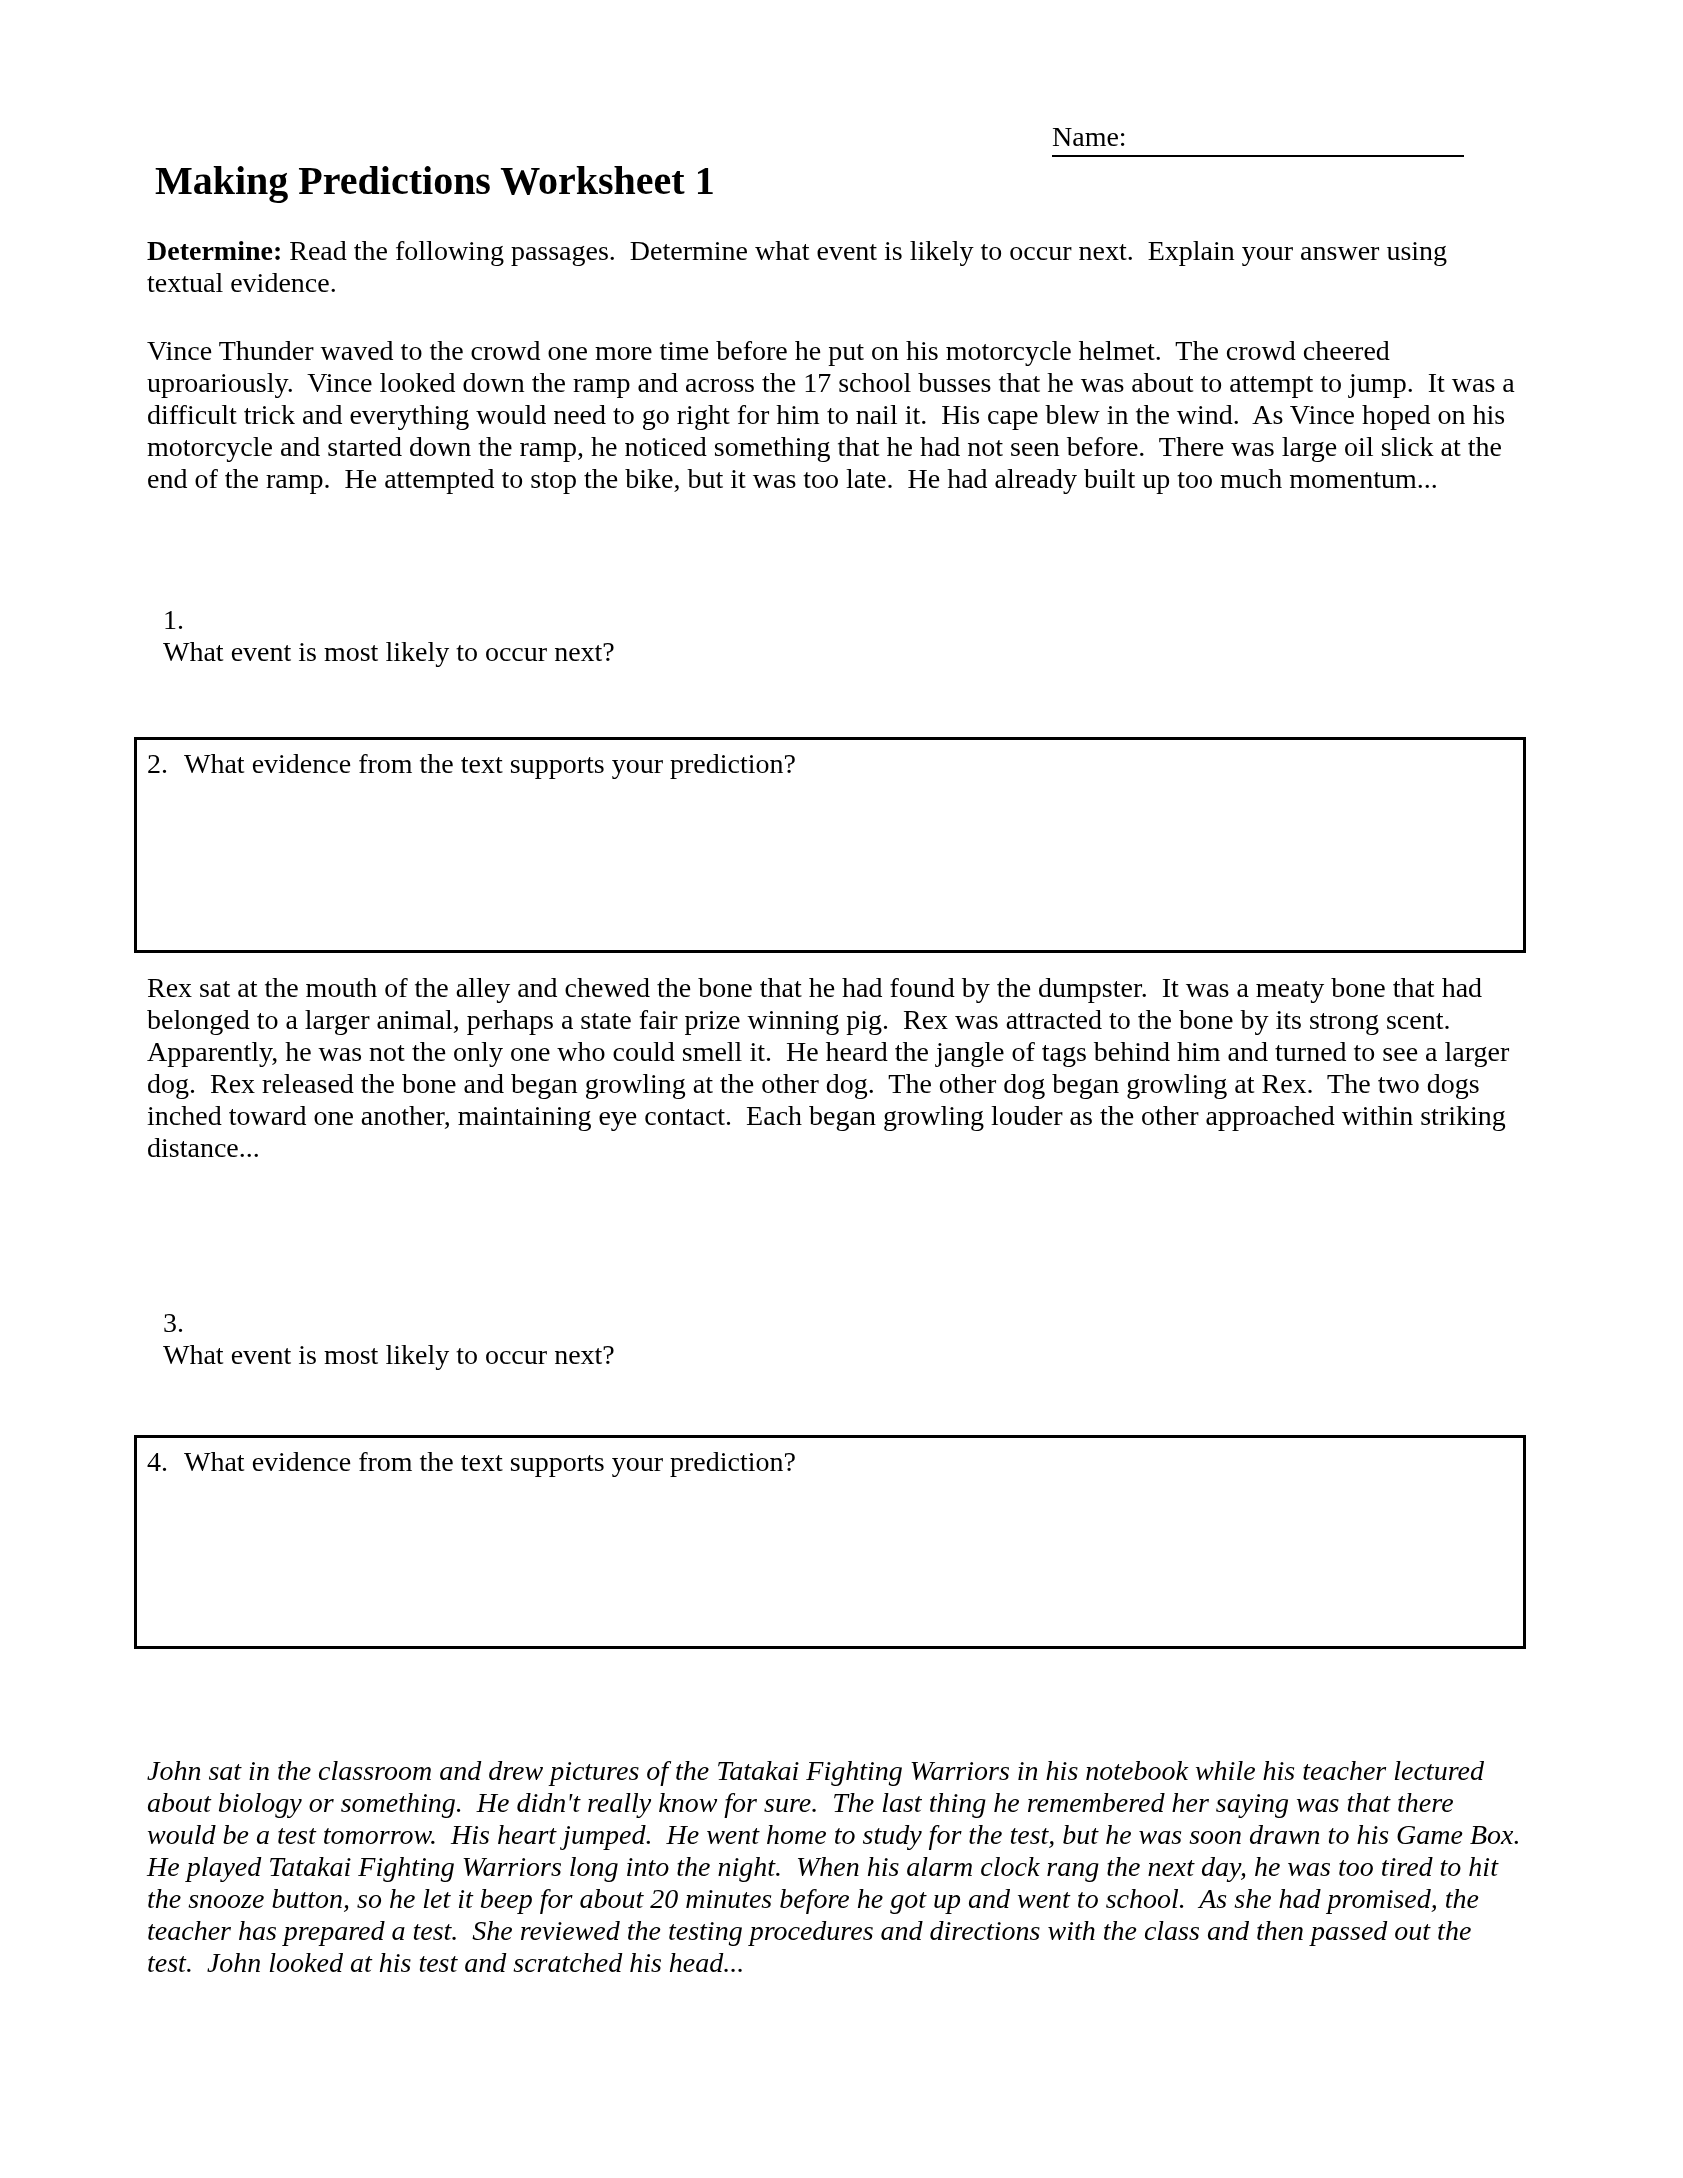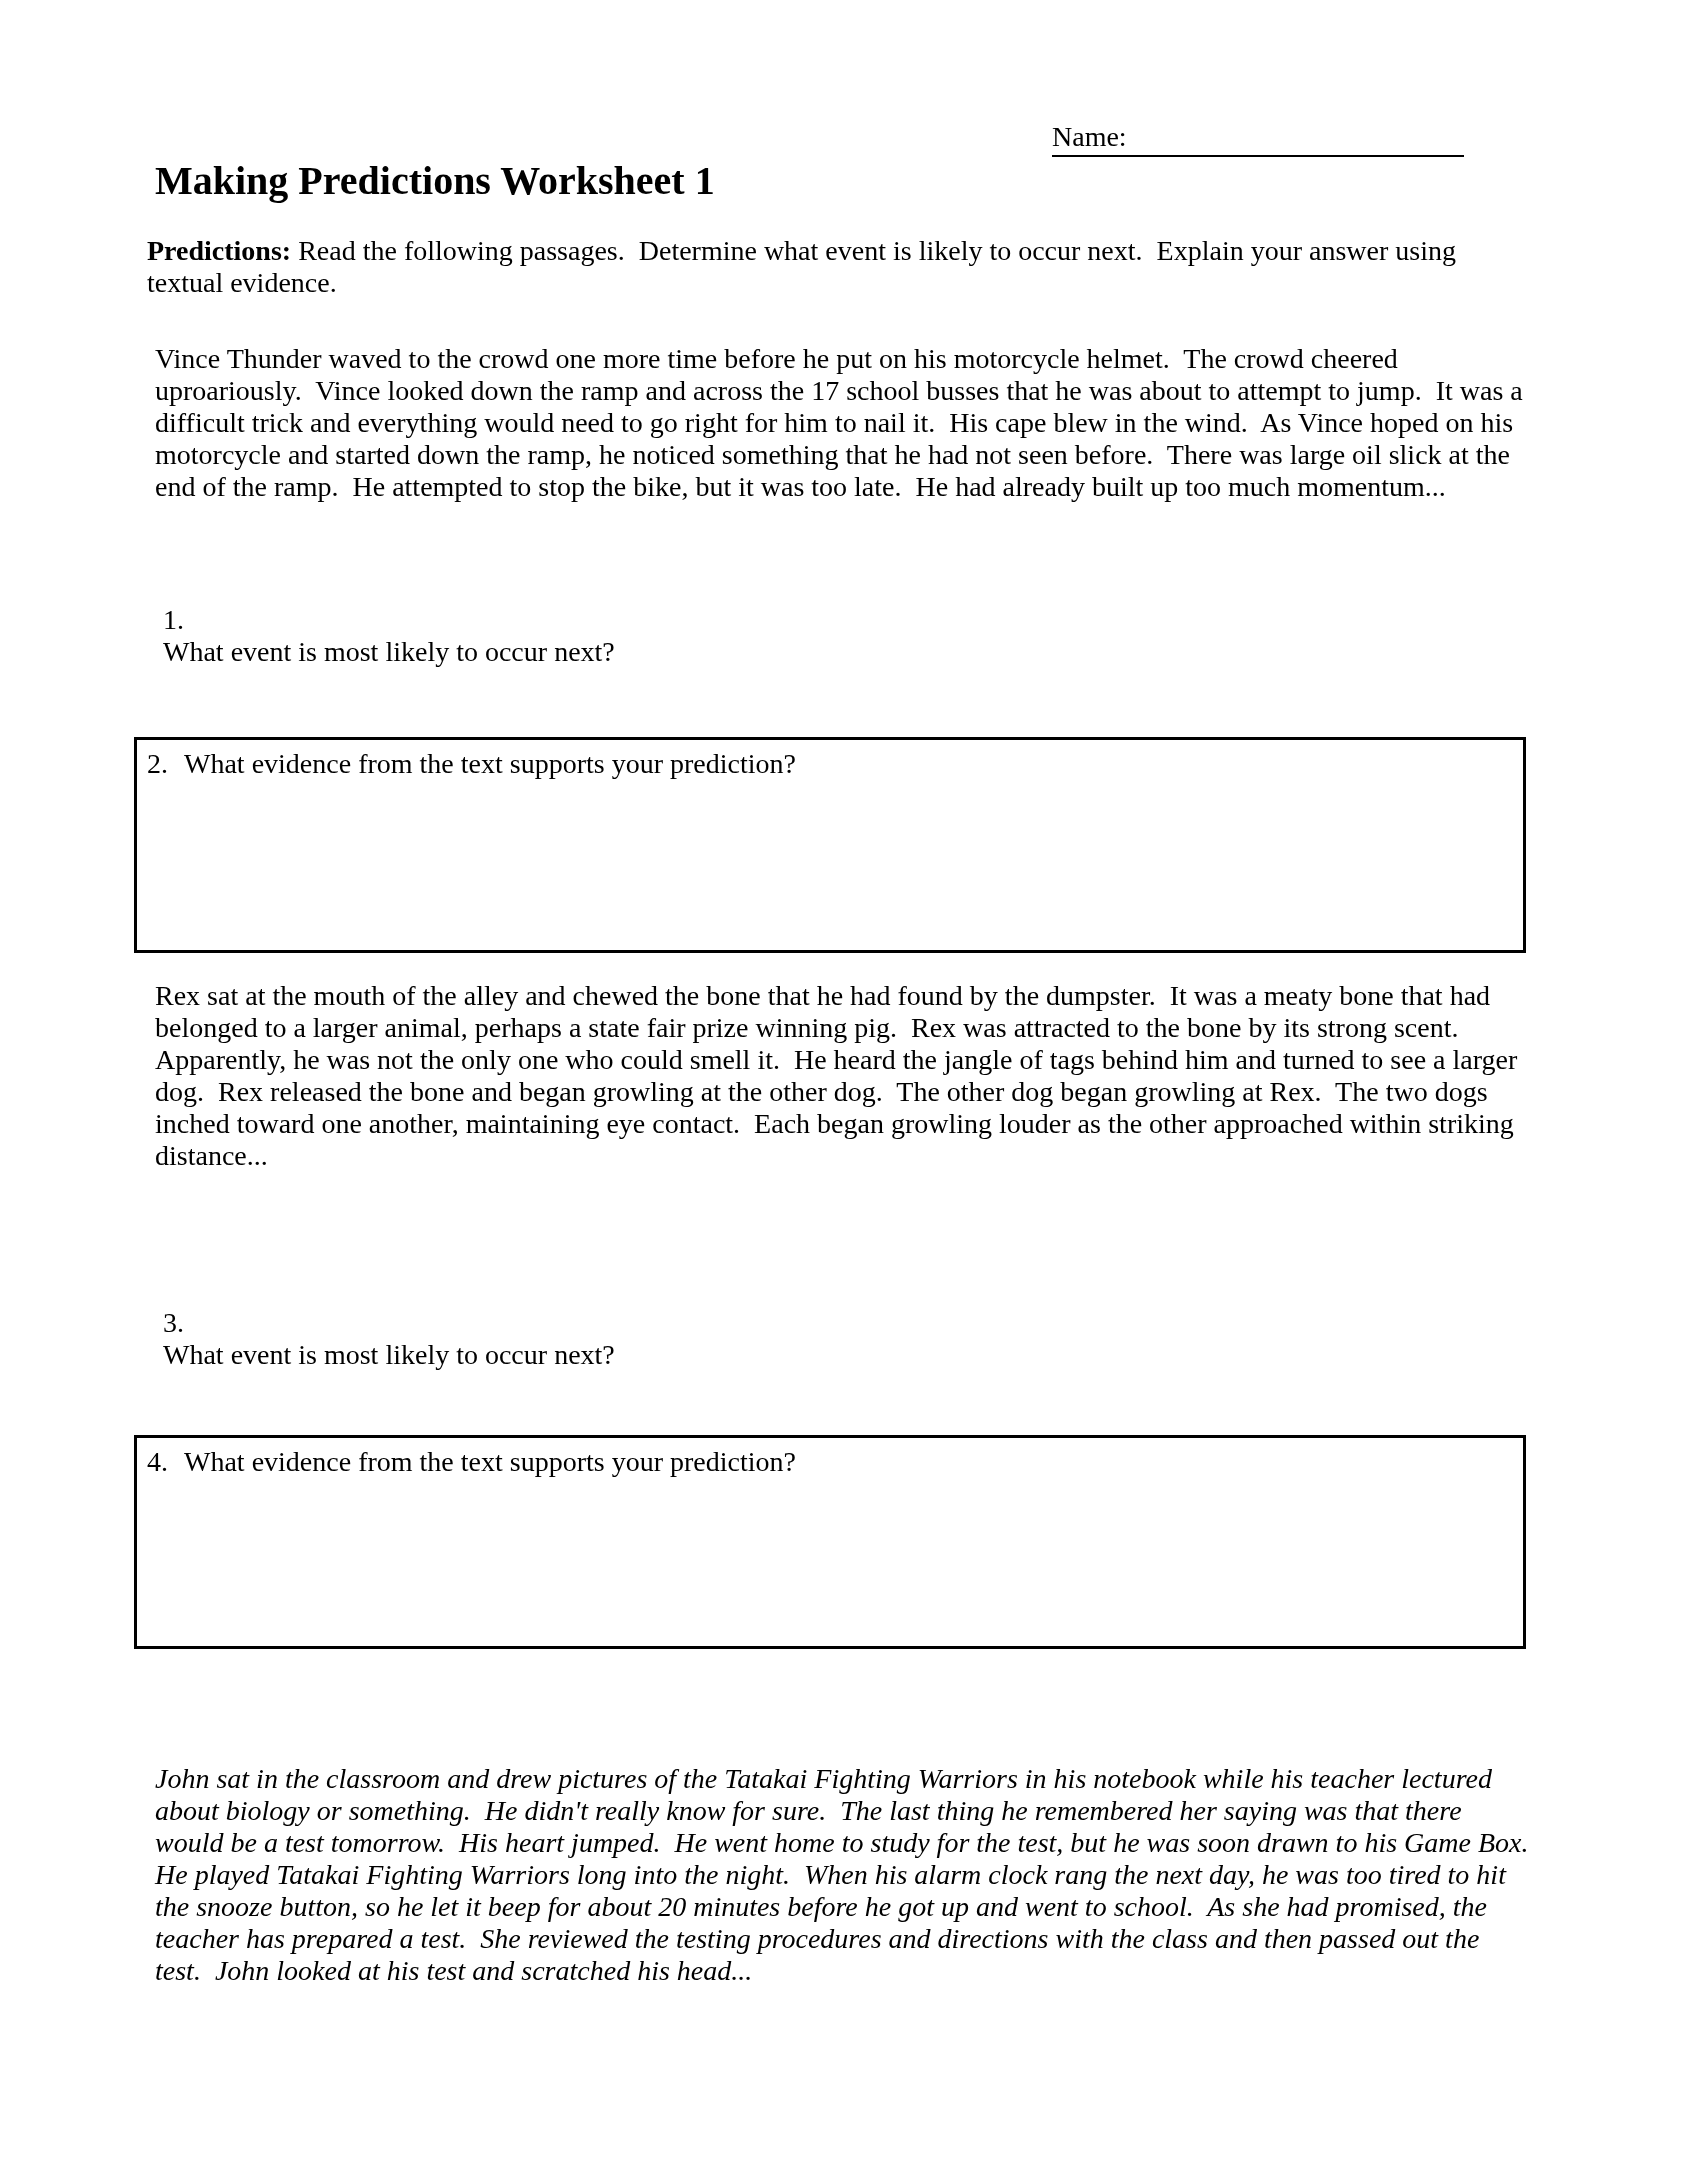--- a/index.html
+++ b/index.html
@@ -29,21 +29,21 @@
   }
   .title {
     left: 147px; top: 149px;
     margin: 8px;
     font-size: 40px;
     line-height: 48px;
     font-weight: bold;
   }
   .directions { left: 147px; top: 235px; width: 1376px; margin: 0; }
   .directions b { font-weight: bold; }
-  .passage { left: 147px; width: 1376px; margin: 8px; }
+  .passage { left: 147px; width: 1376px; margin: 0; }
   .passage-1 { top: 335px; }
   .passage-2 { top: 972px; }
   .passage-3 { top: 1755px; font-style: italic; }
   .q-row {
     display: flex;
     align-items: baseline;
     left: 147px; width: 1374px;
   }
   .q-row-1 { top: 604px; }
   .q-row-3 { top: 1307px; }
@@ -74,21 +74,21 @@
 
 <div class="page">
 
   <div class="abs name-row">
     <span>Name:</span>
     <span class="name-line"></span>
   </div>
 
   <h1 class="abs title">Making Predictions Worksheet 1</h1>
 
-  <p class="abs directions prewrap"><b>Predictions:</b><span> Read the following passages.  Determine what event is likely to occur next.  Explain your answer using textual evidence.</span></p>
+  <p class="abs directions prewrap"><b>Determine:</b><span> Read the following passages.  Determine what event is likely to occur next.  Explain your answer using textual evidence.</span></p>
 
   <p class="abs passage passage-1 prewrap">Vince Thunder waved to the crowd one more time before he put on his motorcycle helmet.  The crowd cheered uproariously.  Vince looked down the ramp and across the 17 school busses that he was about to attempt to jump.  It was a difficult trick and everything would need to go right for him to nail it.  His cape blew in the wind.  As Vince hoped on his motorcycle and started down the ramp, he noticed something that he had not seen before.  There was large oil slick at the end of the ramp.  He attempted to stop the bike, but it was too late.  He had already built up too much momentum...</p>
 
   <div class="abs q-row q-row-1">
     <span class="q-num">1.</span>
     <span>What event is most likely to occur next?</span>
     <span class="answer-line"></span>
   </div>
 
   <div class="abs answer-box answer-box-2">

